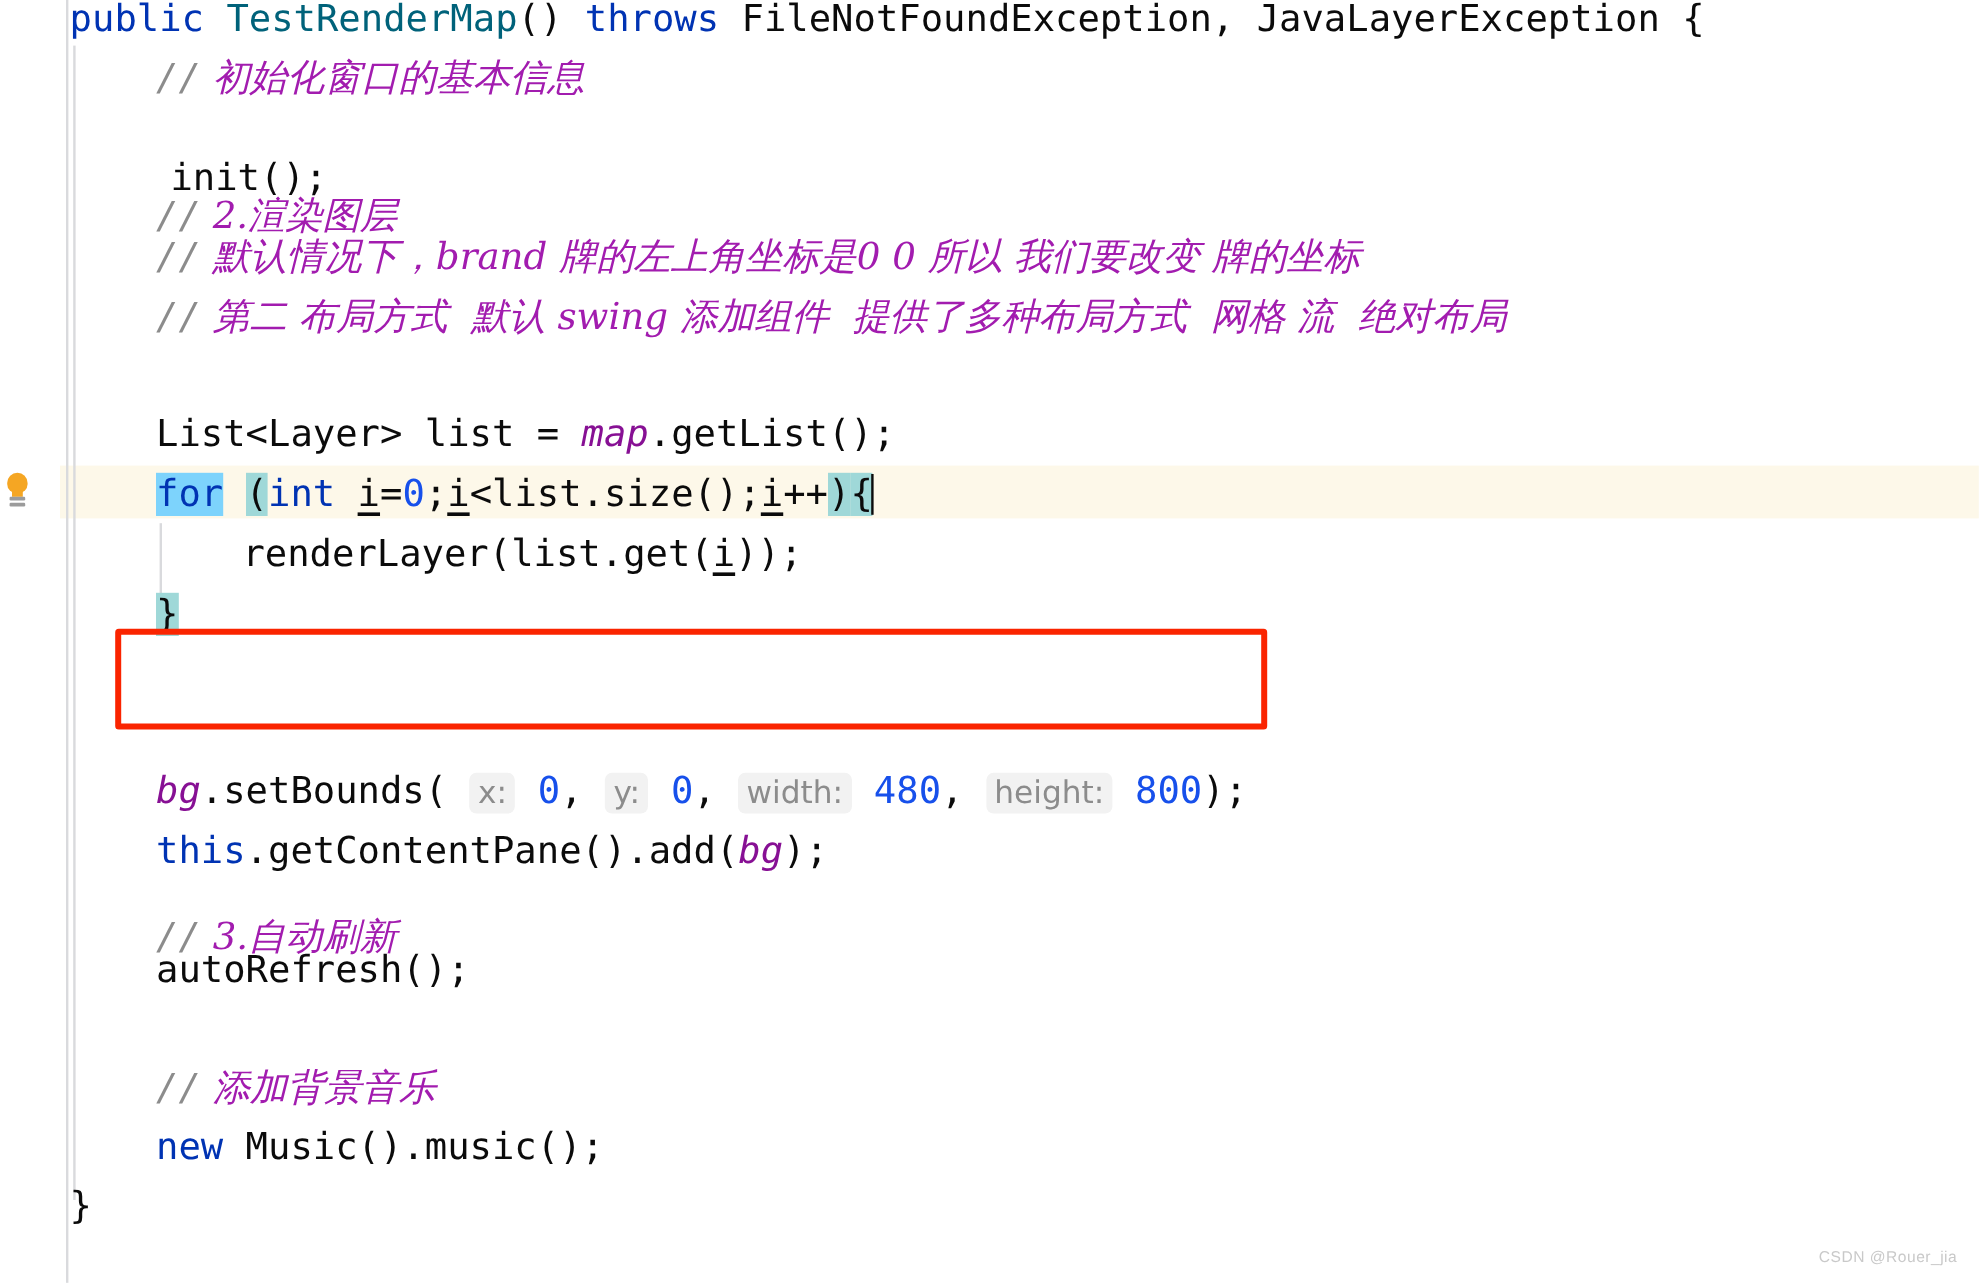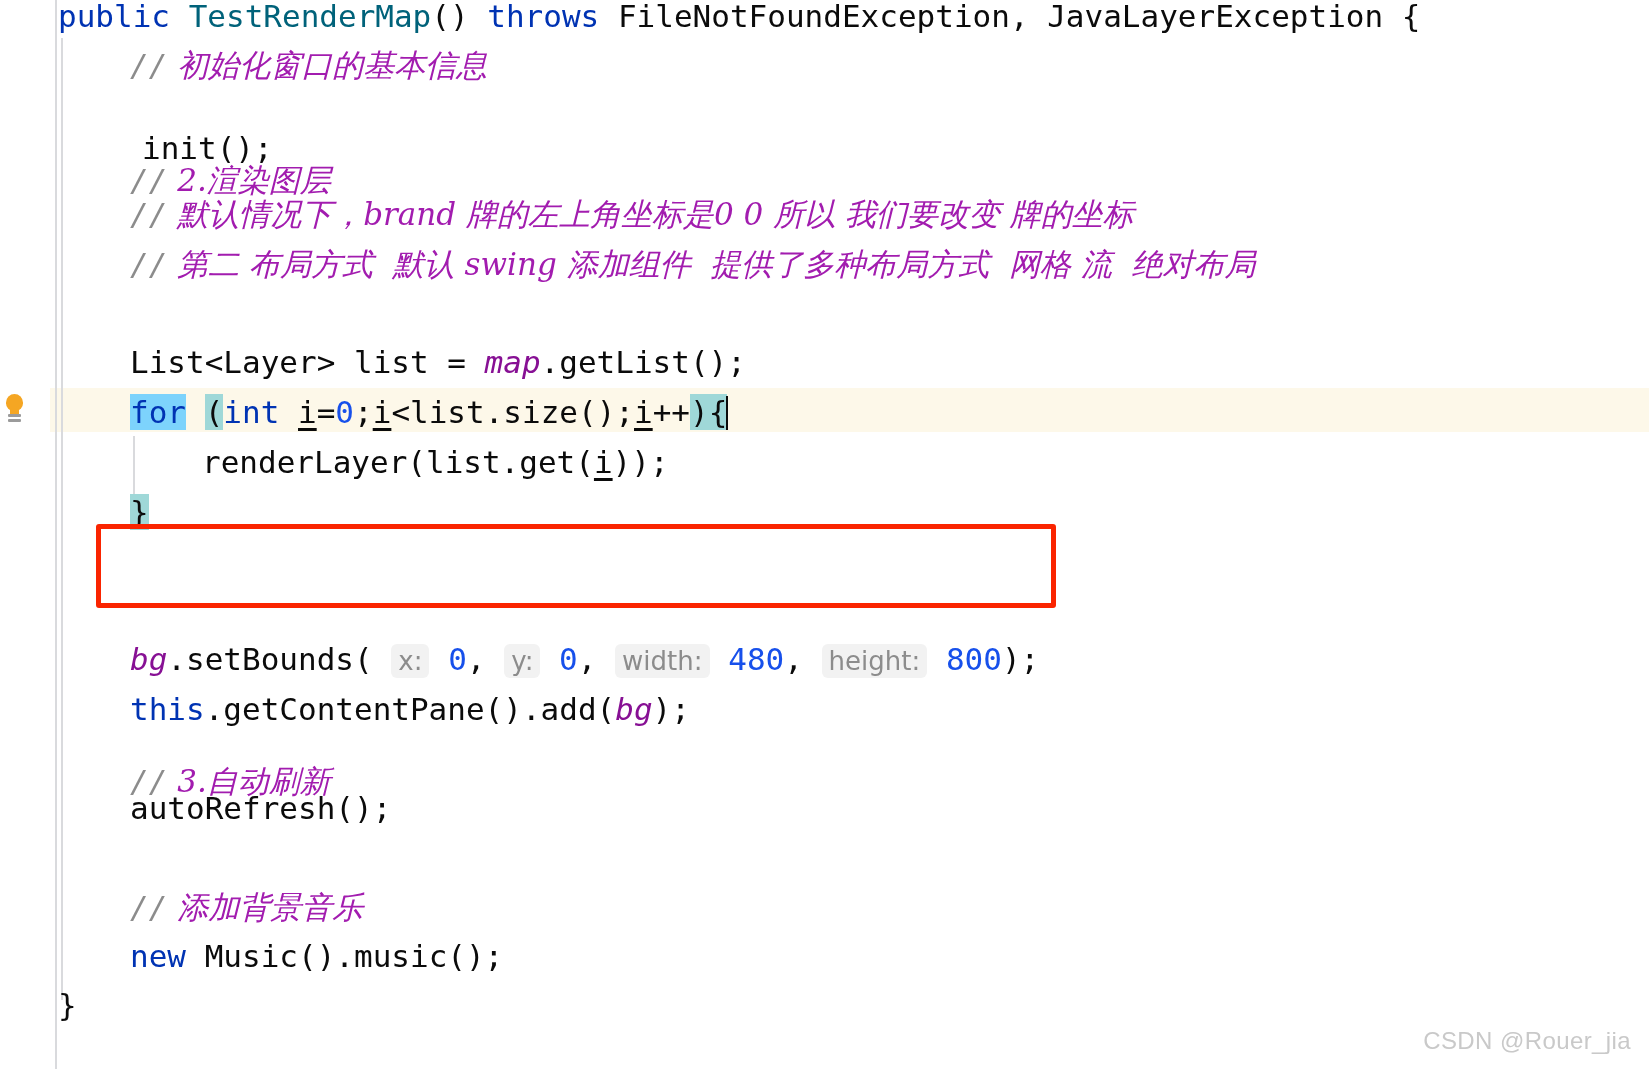--- a/index.html
+++ b/index.html
@@ -143,21 +143,21 @@
     background: transparent;
     pointer-events: none;
   }
 
   
   .watermark {
     position: absolute;
     right: 18px;
     bottom: 14px;
     font-family: "Liberation Sans", sans-serif;
-    font-size: 24px;
+    font-size: 13px;
     color: #c9c9c9;
     letter-spacing: 0.4px;
   }
 </style>
 </head>
 <body>
 
 <div id="editor">
 
   <div class="row-highlight" style="top:388px;"></div>

